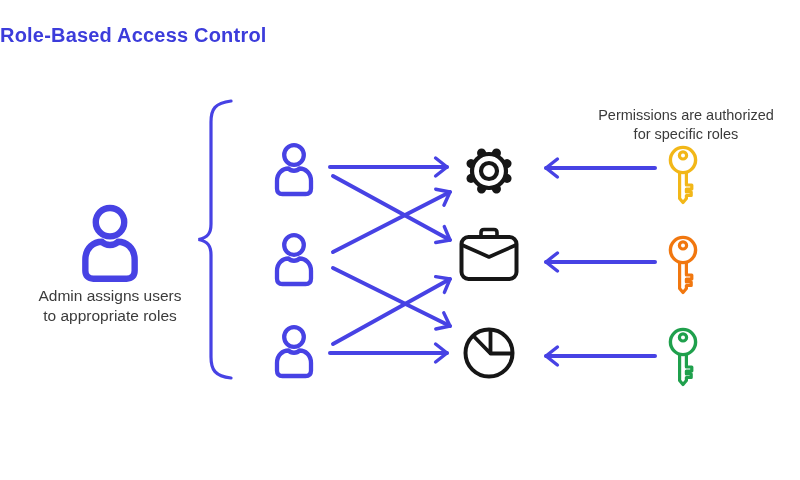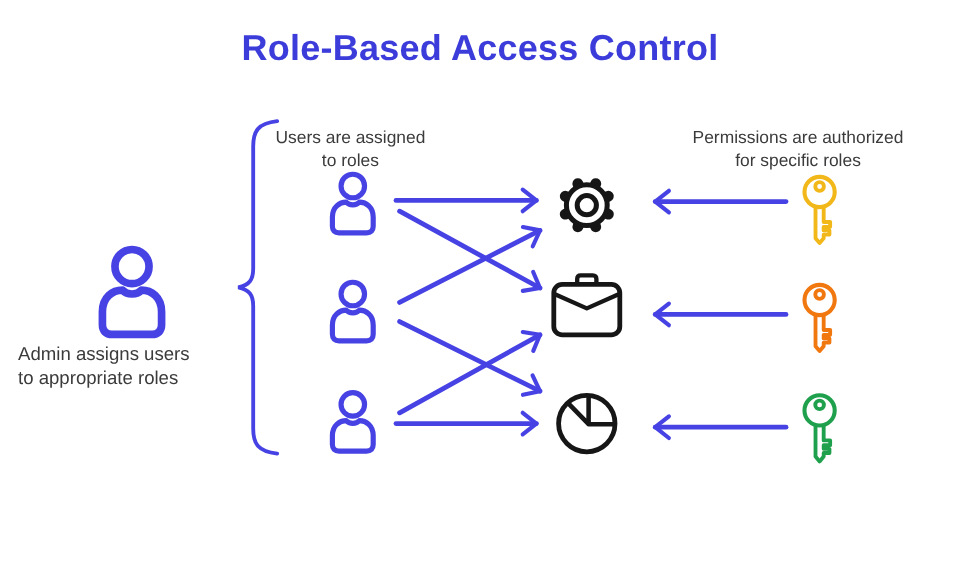--- a/index.html
+++ b/index.html
@@ -11,55 +11,53 @@
   html,body{margin:0;padding:0;}
   .canvas{
     position:relative;
     width:800px;height:480px;
     background:#ffffff;
     overflow:hidden;
     font-family:"Liberation Sans", sans-serif;
   }
   .title{
     position:absolute;left:0;right:0;top:24px;margin:0;
-    text-align:center;
-    font-size:30px;font-weight:bold;letter-spacing:.2px;
+    font-size:20px;font-weight:bold;letter-spacing:.2px;
     color:var(--title);
   }
   .hdr{
     position:absolute;
     text-align:center;
     white-space:pre-line;
     font-size:14.5px;line-height:1.28;
     color:var(--text);
   }
   #hdr-users{left:207px;top:106px;width:170px;}
   #hdr-roles{left:403px;top:106px;width:170px;}
-  #hdr-perms{left:562px;top:106px;width:206px;}
+  #hdr-perms{left:583px;top:106px;width:206px;}
   .lbl{
     position:absolute;
+    text-align:center;
     white-space:pre-line;
     font-size:15.5px;line-height:1.3;
     color:var(--text);
   }
   #admin-label{left:15px;top:286px;width:190px;}
   svg.diagram{position:absolute;inset:0;}
   .blue{stroke:var(--blue);}
   .ink{stroke:var(--ink);}
   .arrow{stroke:var(--blue);stroke-width:4;stroke-linecap:round;fill:none;}
 </style>
 </head>
 <body>
 
 <div class="canvas">
 
   <h1 class="title">Role-Based Access Control</h1>
 
-  <div class="hdr" id="hdr-users">Users are assigned
-to roles</div>
   <div class="hdr" id="hdr-perms">Permissions are authorized
 for specific roles</div>
   <div class="lbl" id="admin-label">Admin assigns users
 to appropriate roles</div>
 
   <svg class="diagram" viewBox="0 0 800 480" width="800" height="480">
     <defs>
       <marker id="ah" viewBox="-6 -5 8 10" refX="0" refY="0" markerWidth="6" markerHeight="8" orient="auto" markerUnits="strokeWidth" overflow="visible">
         <path d="M -3.8 -3 L 0 0 L -3.8 3" fill="none" stroke="#4742E4" stroke-width="1.15" stroke-linecap="round" stroke-linejoin="round"></path>
       </marker>

